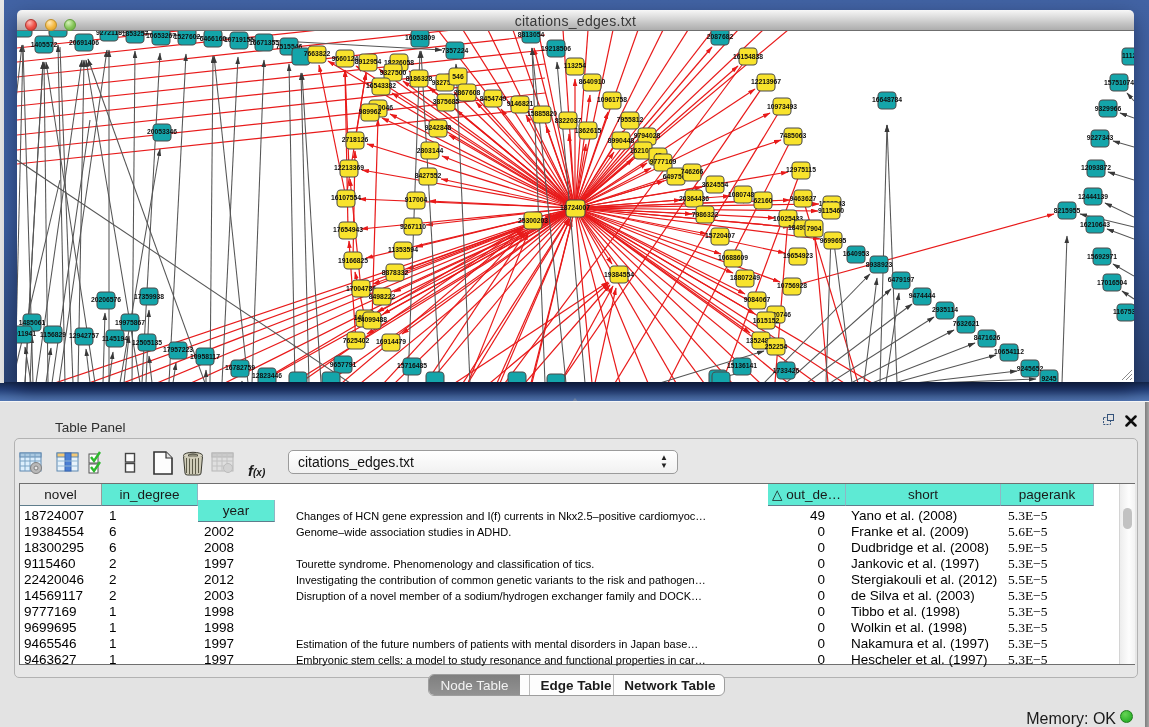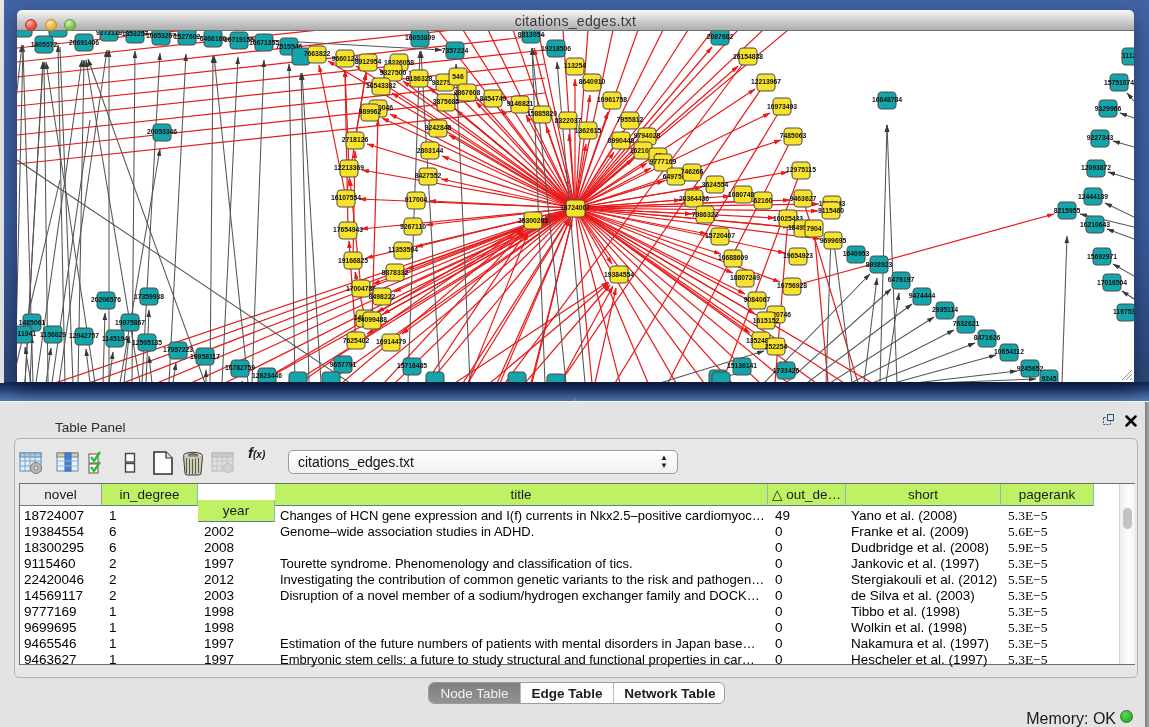--- a/index.html
+++ b/index.html
@@ -24,31 +24,31 @@
 #panel { position:absolute; left:0; top:401px; width:1149px; height:326px; background:#e3e3e3; border-top:1px solid #f6f6f6; }
 #ptitle { position:absolute; left:9px; top:18px; font-size:13.5px; color:#2e2e2e;margin-left:46px; }
 #pclose { position:absolute; left:1125px; top:13px; }
 #pfloat { position:absolute; left:1103px; top:12px; width:11px; height:11px; }
 #rightgray { position:absolute; left:1145px; top:0; width:4px; height:326px; background:linear-gradient(90deg,#7d7d7d,#a5a5a5); }
 #toolbox { position:absolute; left:14px; top:36px; width:1124px; height:240px; background:#e7e7e7; border:1px solid #b2b2b2; border-radius:5px; }
 #combo { position:absolute; left:288px; top:48px; width:390px; height:24px; background:linear-gradient(#fff,#f1f1f1); border:1px solid #9b9b9b; border-radius:5px; font-size:14px; color:#111; line-height:22px; padding-left:9px; }
 #combo .ar { position:absolute; right:9px; top:3px; font-size:8px; color:#222; line-height:8px; }
 
 #tbl { position:absolute; left:19px; top:483px; width:1116px; height:182px; background:#fff; border:1px solid #6f6f6f; }
-.th { position:absolute; top:0; height:22px; background:#bef264; border-right:1px solid #8fb6c4; border-bottom:1px solid #5f7d8c; font-size:13.5px; color:#1a1a1a; text-align:center; line-height:22px; }
+.th { position:absolute; top:0; height:22px; background:#5eead4; border-right:1px solid #8fb6c4; border-bottom:1px solid #5f7d8c; font-size:13.5px; color:#1a1a1a; text-align:center; line-height:22px; }
 #tbl .rows { position:absolute; left:0; top:0; width:1114px; height:180px; }
 .tr { position:absolute; left:0; width:1100px; height:16px; font-size:13.5px; color:#000; line-height:16px; white-space:nowrap; }
 .tr span { position:absolute; top:0; display:block; overflow:hidden; }
 .c1 { left:4px; width:78px; } .c2 { left:89px; width:60px; } .c3 { left:184px; width:60px; }
-.c4 { left:260px; width:494px; font-size:13px; } .c5 { left:755px; width:50px; } .c6 { left:831px; width:152px; }
+.c4 { left:276px; width:494px; font-size:11px; } .c5 { left:755px; width:50px;text-align:right; } .c6 { left:831px; width:152px; }
 .c7 { left:988px; width:100px;font-family:Liberation Serif, serif; }
 #vsb { position:absolute; left:1099px; top:0; width:16px; height:180px; background:linear-gradient(90deg,#ededed,#fdfdfd 60%,#f3f3f3); border-left:1px solid #d4d4d4; }
 #vsb .thumb { position:absolute; left:3px; top:24px; width:9px; height:21px; background:#c2c2c2; border-radius:4.5px; }
 
-#tabs { position:absolute; left:428px; top:674px; width:297px; height:22px; background:#fdfdfd; border:1px solid #9d9d9d; border-radius:6px; overflow:hidden; font-size:13.5px; font-weight:bold;margin-top:8px; }
+#tabs { position:absolute; left:428px; top:674px; width:297px; height:22px; background:#fdfdfd; border:1px solid #9d9d9d; border-radius:6px; overflow:hidden; font-size:13.5px; font-weight:bold; }
 #tabs .seg { position:absolute; top:0; height:22px; text-align:center; line-height:21px; color:#1c1c1c; }
 #tabs .sel { background:linear-gradient(#7f7f7f,#949494); color:#f2f2f2; font-weight:normal; }
 #mem { position:absolute; right:33px; top:710px; white-space:nowrap; font-size:16px; color:#1a1a1a; }
 #memdot { position:absolute; left:1120px; top:710px; width:13px; height:13px; border-radius:50%; background:radial-gradient(circle at 38% 30%,#66d455,#2eb22c 70%,#1f9a20); border:1px solid #1e7d1b; }
 .icon { position:absolute; top:450px; }
 </style></head>
 <body>
 <div id="stage">
   <div id="desk"></div>
   <div id="deskbot"></div>
@@ -638,21 +638,21 @@
         <path d="M5.5 7V22 M8.5 7.5V23 M11.5 8V23 M14.5 7.5V23 M17.5 7V22" stroke="#5c5a48" fill="none"></path>
       </svg>
       <svg class="icon" style="left:211px;top:49px" width="25" height="24">
         <g opacity="0.55">
           <rect x="1" y="2" width="21" height="18" fill="#d9d9d9" stroke="#909090"></rect>
           <rect x="1" y="2" width="21" height="4" fill="#b5b5b5" stroke="#909090"></rect>
           <path d="M6 2V20 M11 2V20 M16 2V20 M1 10H22 M1 15H22" stroke="#a5a5a5" fill="none"></path>
           <circle cx="17" cy="17" r="4.5" fill="#c2c2c2" stroke="#9a9a9a"></circle>
         </g>
       </svg>
-      <div style="position:absolute;left:248px;top:42px;width:26px;font-size:15px;font-style:italic;font-weight:bold;color:#1a1a1a;">f<span style="font-size:10px;">(x)</span></div>
+      <div style="position:absolute;left:248px;top:60px;width:26px;font-size:15px;font-style:italic;font-weight:bold;color:#1a1a1a;">f<span style="font-size:10px;">(x)</span></div>
     <div id="combo">citations_edges.txt<span class="ar">▲<br>▼</span></div>
   </div>
   <div id="tbl">
     <div class="rows">
         <div class="tr" style="top:24px">
           <span class="c1">18724007</span>
           <span class="c2">1</span>
           <span class="c3">2008</span>
           <span class="c4">Changes of HCN gene expression and I(f) currents in Nkx2.5–positive cardiomyoc…</span>
           <span class="c5">49</span>
@@ -725,36 +725,35 @@
           <span class="c3">1997</span>
           <span class="c4">Estimation of the future numbers of patients with mental disorders in Japan base…</span>
           <span class="c5">0</span>
           <span class="c6">Nakamura et al. (1997)</span>
           <span class="c7">5.3E−5</span>
         </div>
         <div class="tr" style="top:168px">
           <span class="c1">9463627</span>
           <span class="c2">1</span>
           <span class="c3">1997</span>
-          <span class="c4">Embryonic stem cells: a future to study structural and functional properties in car…</span>
+          <span class="c4">Embryonic stem cells: a model to study resonance and functional properties in car…</span>
           <span class="c5">0</span>
           <span class="c6">Hescheler et al. (1997)</span>
           <span class="c7">5.3E−5</span>
         </div>
       </div>
     <div class="th" style="left:0;width:82px;background:#e9e9e9;border-right:1px solid #9a9a9a;">novel</div>
     <div class="th" style="left:82px;width:96px;">in_degree</div>
     <div class="th" style="left:178px;width:77px;margin-top:16px;">year</div>
-    <div class="th" style="left:255px;width:493px;">title</div>
     <div class="th" style="left:748px;width:78px;">△ out_de…</div>
     <div class="th" style="left:826px;width:155px;">short</div>
     <div class="th" style="left:981px;width:93px;">pagerank</div>
     <div id="vsb">
         <div class="thumb"></div>
       </div>
   </div>
   <div id="tabs">
     <div class="seg sel" style="left:0;width:91px;">Node Table</div>
-    <div class="seg" style="left:91px;width:93px;border-left:1px solid #bbb;">Edge Table</div>
+    <div class="seg" style="left:100px;width:93px;border-left:1px solid #bbb;">Edge Table</div>
     <div class="seg" style="left:184px;width:113px;border-left:1px solid #bbb;">Network Table</div>
   </div>
   <div id="mem">Memory: OK</div>
   <div id="memdot"></div>
 </div>
 </body></html>

